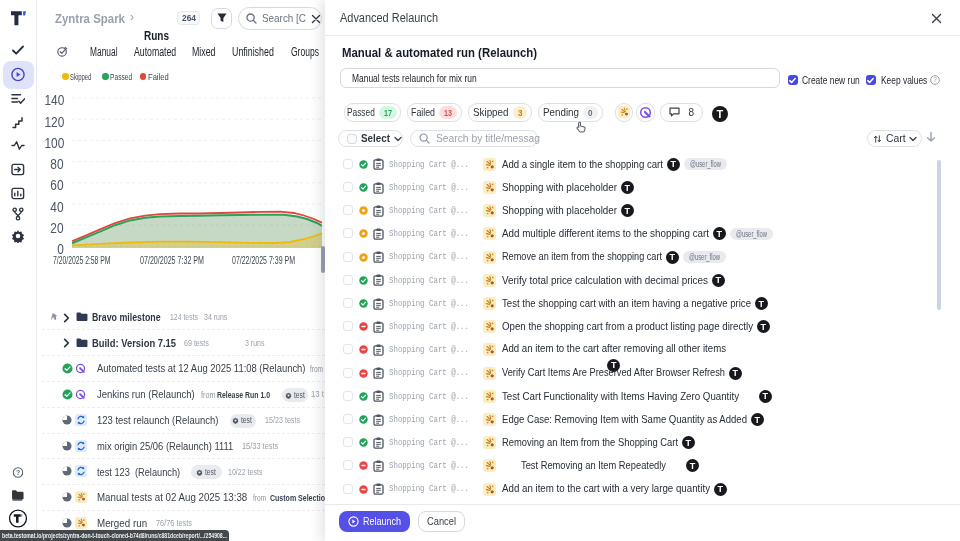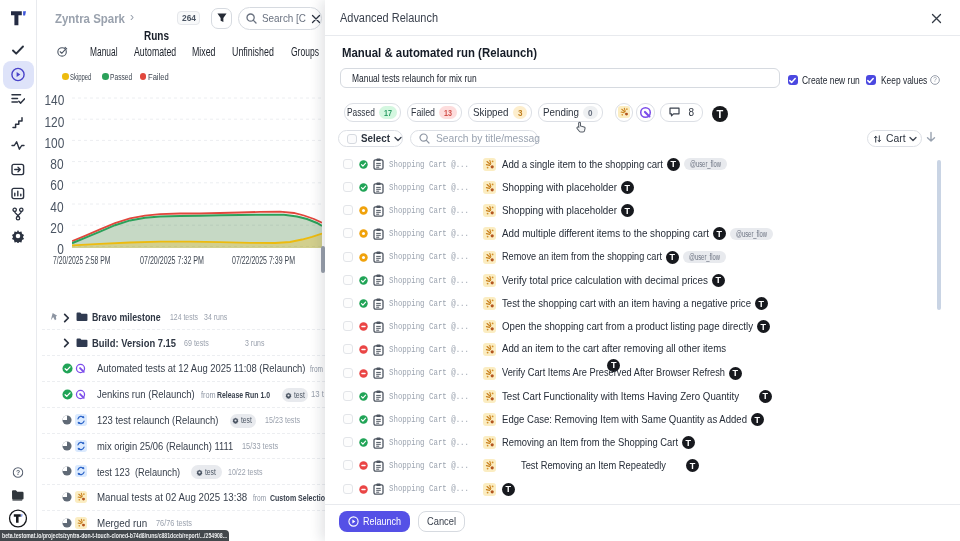--- a/index.html
+++ b/index.html
@@ -882,20 +882,21 @@
             <g stroke="#c87f1b" stroke-width="1.1" stroke-linecap="round">
               <path d="M7.5 6.5 L4 3.5"></path>
               <path d="M7.8 5.6 L6.8 2.4"></path>
               <path d="M6.6 7.4 L3.4 6.6"></path>
             </g>
             <circle cx="9.2" cy="8.8" r="1.6" fill="#b3551e"></circle>
             <circle cx="4.6" cy="9.6" r="0.9" fill="#d2902c"></circle>
             <circle cx="9.6" cy="3.4" r="0.9" fill="#d2902c"></circle>
           </svg>
     <div class="abs" style="left:176.7px; top:5px; display:flex; align-items:center; gap:4px;">
+      <span class="ib" style="width:208px"><span class="ttitle" style="transform: scaleX(0.845153);">Add an item to the cart with a very large quantity</span></span>
       <span class="tava">T</span>
 
     </div>
   </div>
       </div>
 
     <div class="abs" style="left:612px; top:160px; width:4px; height:150px; background:#c9d4e4; border-radius:2px;"></div>
 
     <div id="mfoot">
       <div class="abs" style="left:14.2px; top:6px; width:70.8px; height:21px; background:#5550e6; border-radius:8px; color:#fff; display:flex; align-items:center; justify-content:center; gap:4px;">

